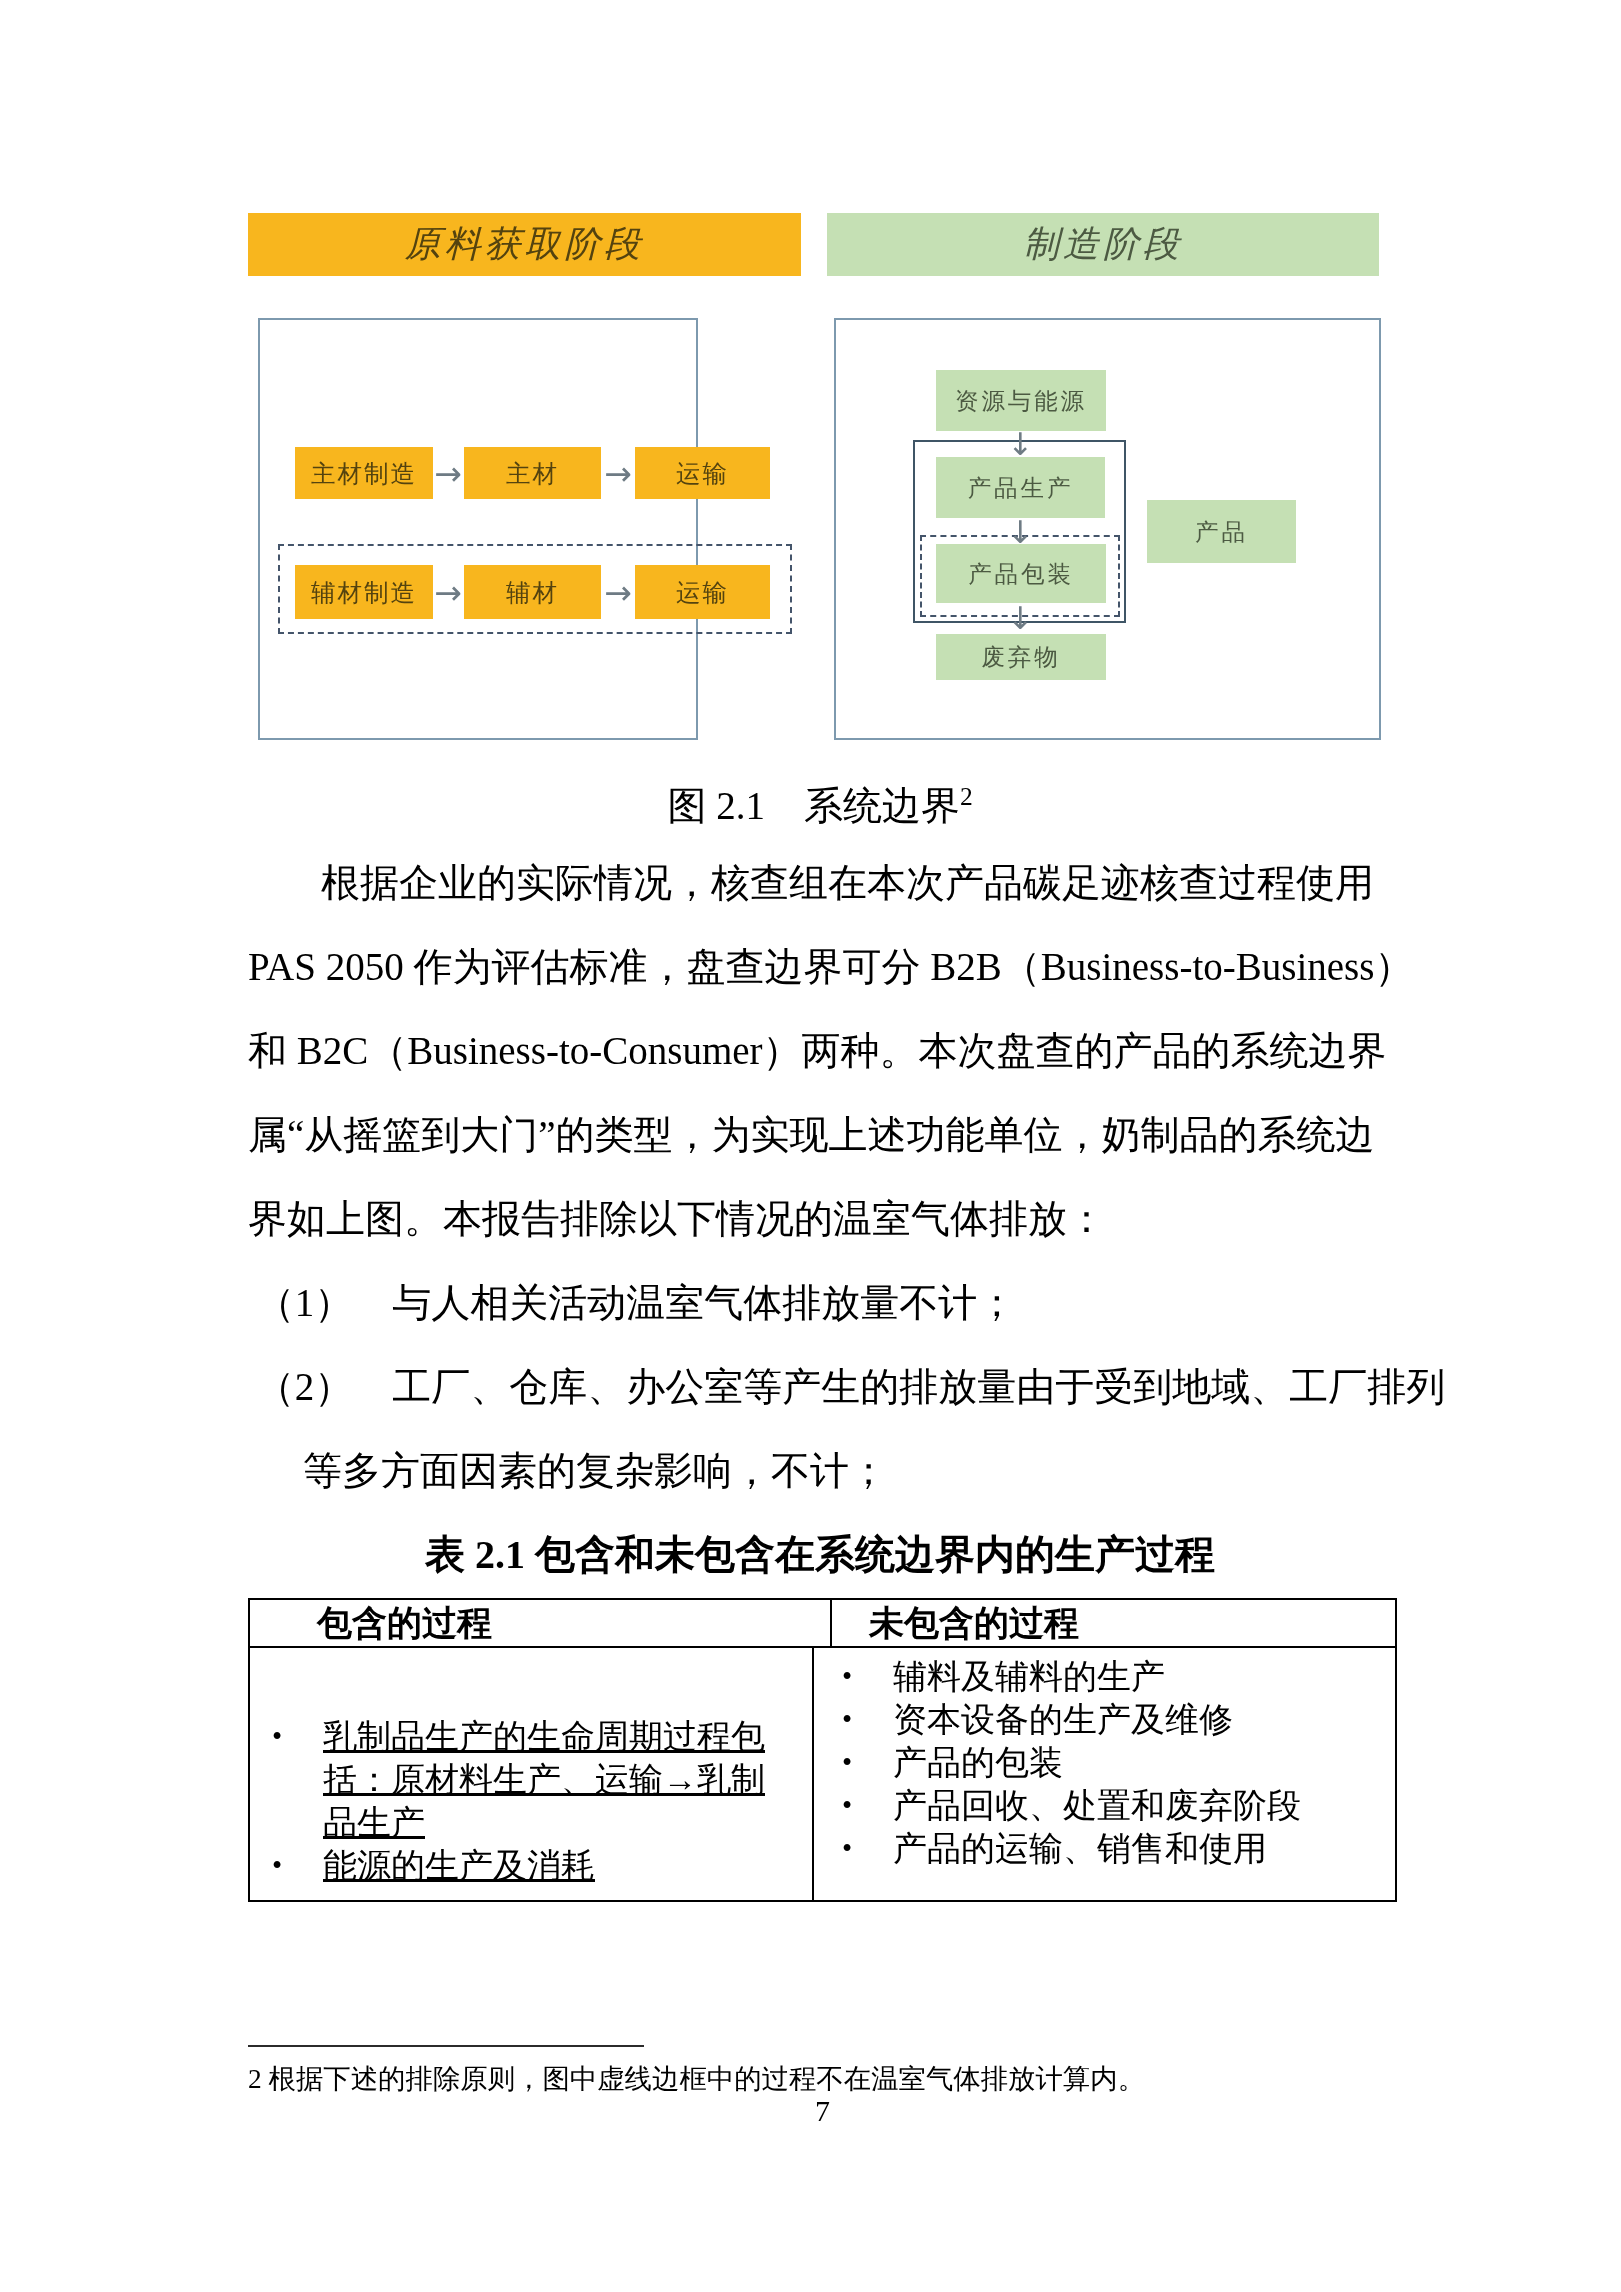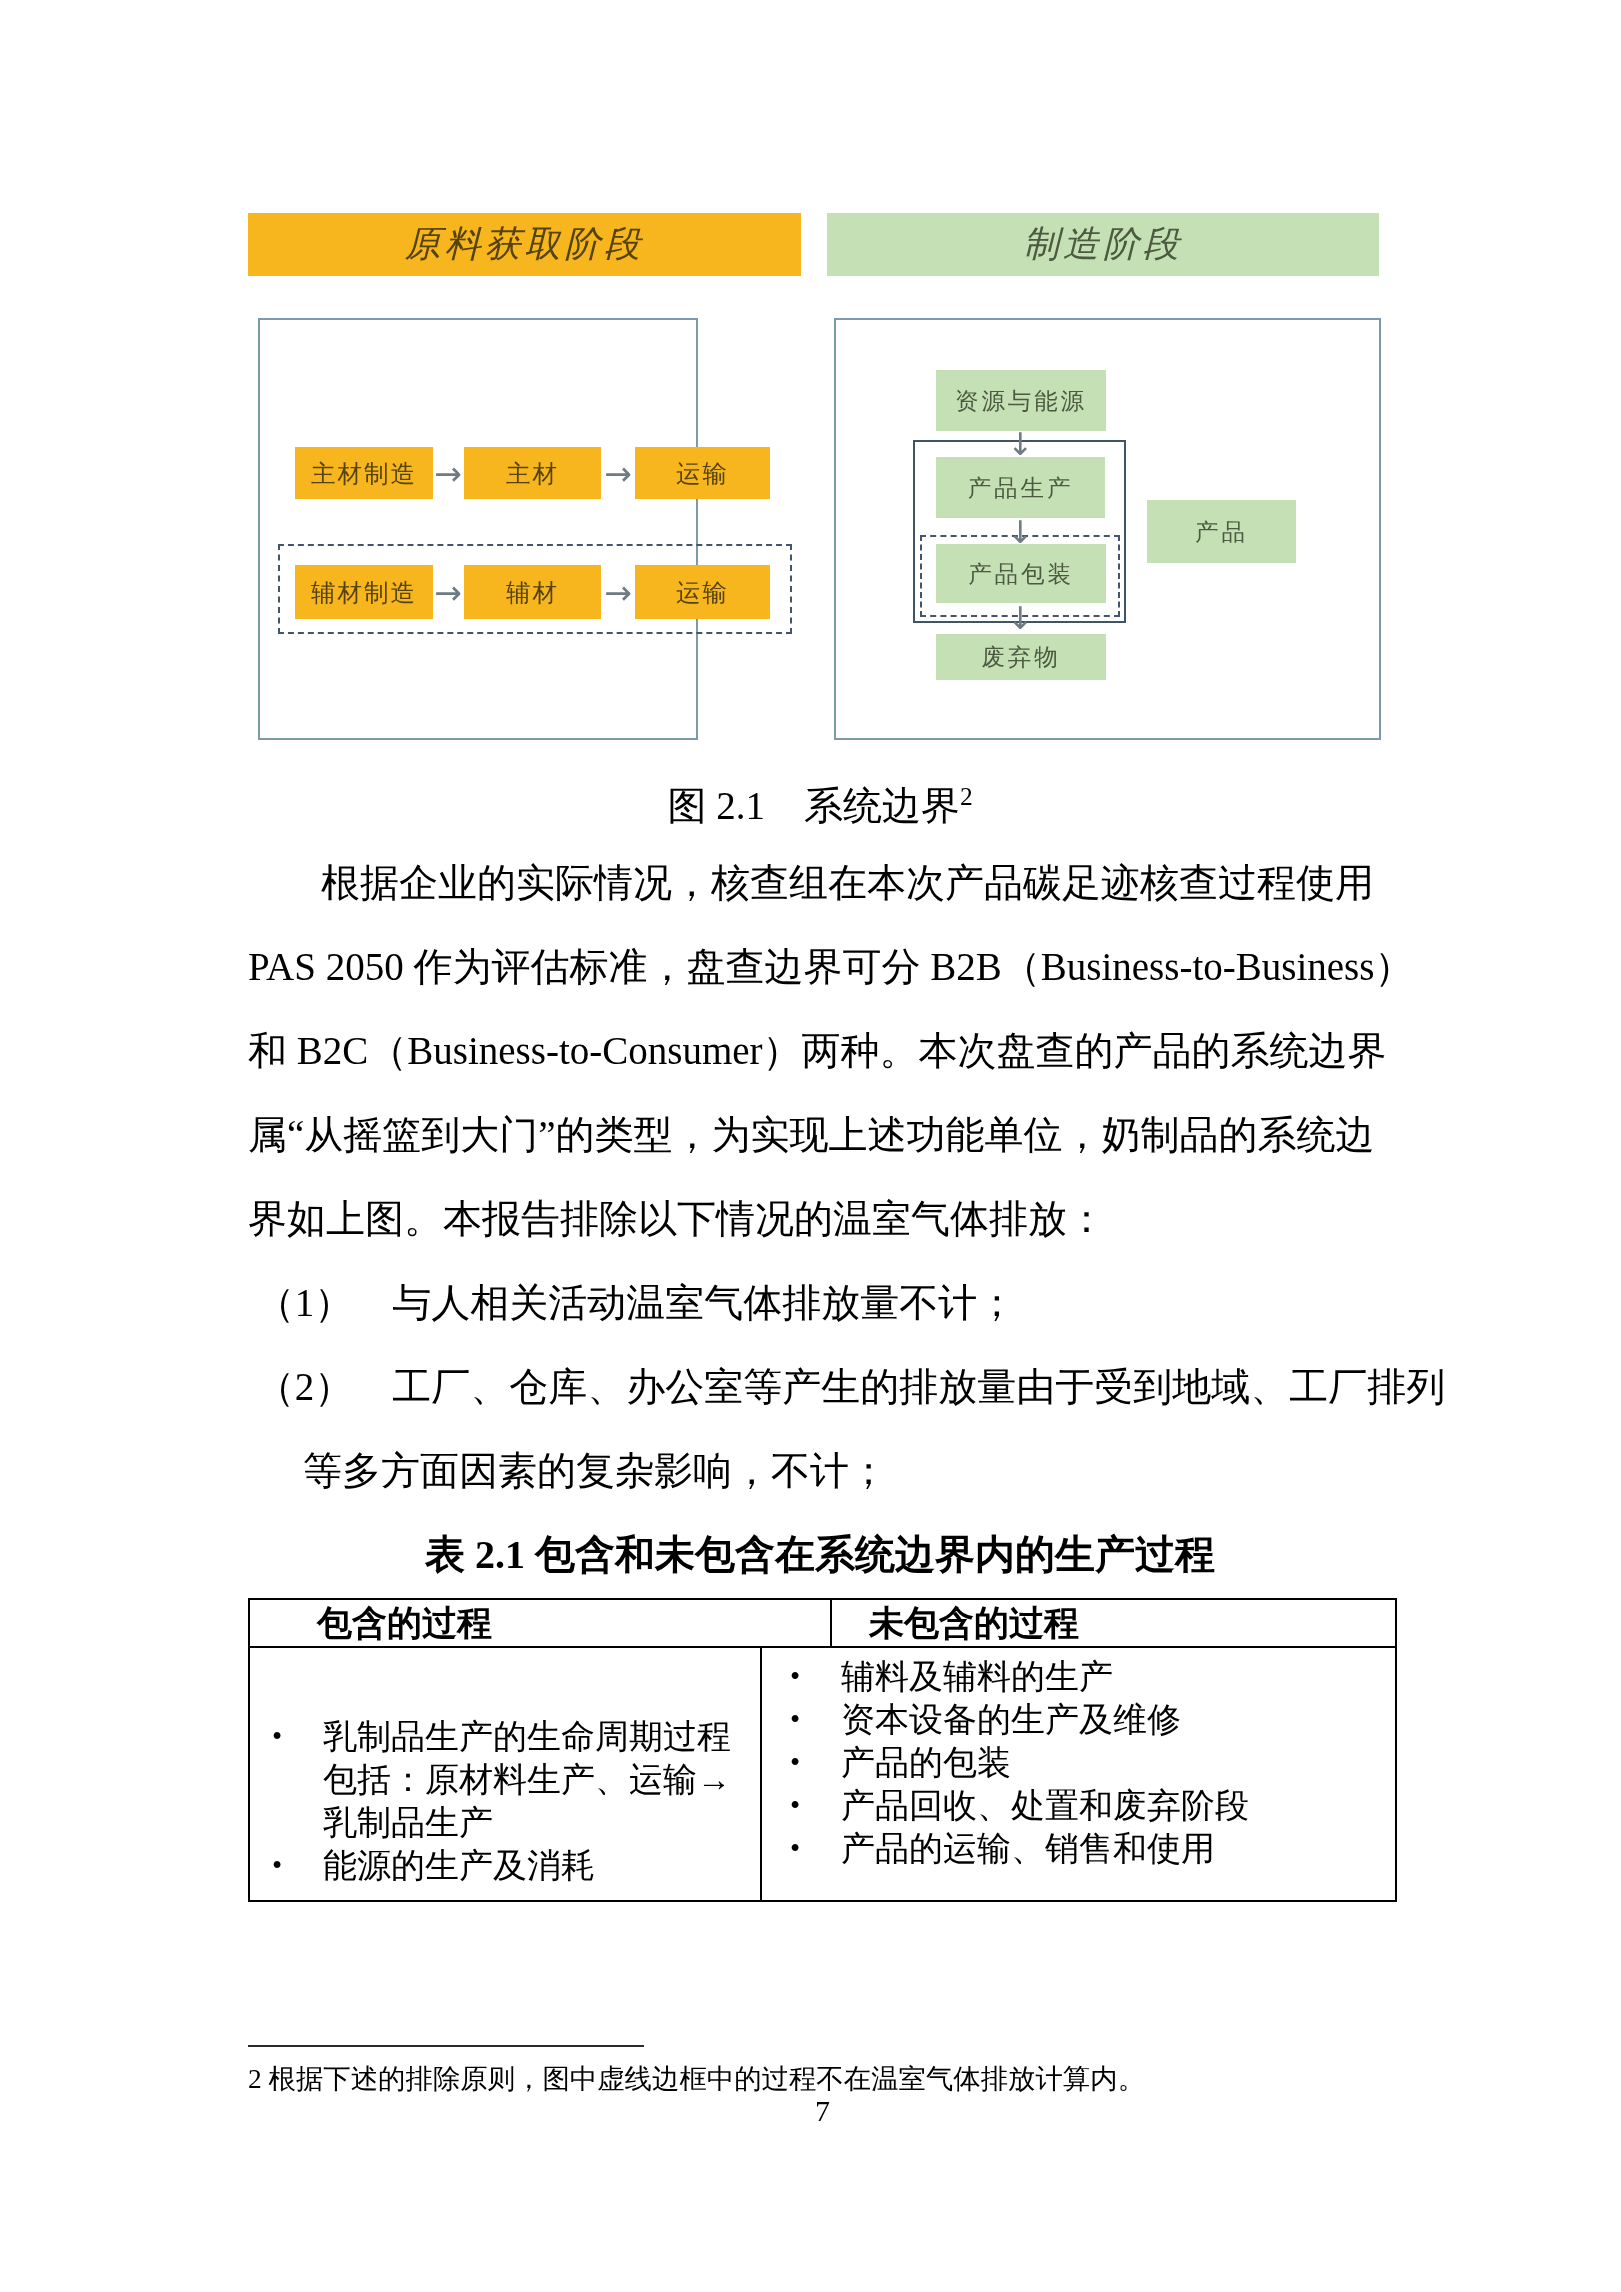--- a/index.html
+++ b/index.html
@@ -59,21 +59,21 @@
   .table-title{position:absolute;left:248px;top:1530px;width:1144px;height:49px;line-height:49px;
     text-align:center;font-weight:bold;font-size:40px;}
   .proc-table{position:absolute;left:248px;top:1598px;width:1149px;height:304px;
     border:2.9px solid #000;box-sizing:border-box;display:flex;flex-direction:column;background:#fff;}
   .thead{display:flex;height:46px;border-bottom:2.9px solid #000;box-sizing:content-box;flex:0 0 auto;}
   .th{display:flex;align-items:center;font-weight:bold;font-size:35px;box-sizing:border-box;}
   .th.c1{width:582px;border-right:2px solid #000;padding-left:67px;}
   .th.c2{flex:1;padding-left:37px;}
   .tbody{display:flex;flex:1;}
   .td{box-sizing:border-box;}
-  .td.c1{width:512px;border-right:2px solid #000;padding:63px 16px 0 69px;}
+  .td.c1{width:564px;border-right:2px solid #000;padding:63px 16px 0 69px;text-decoration:underline;}
   .td.c2{flex:1;padding:2.9px 9.8px 0 75px;}
   .td ul{margin:4px;padding:0;list-style:none;font-size:34px;}
   .td li{position:relative;line-height:43px;}
   .td li::before{content:"\2022";position:absolute;left:-51px;font-size:29px;}
 
   
   .fn-rule{position:absolute;left:248px;top:2045px;width:396px;border-top:2.9px solid #2b2b2b;height:0;}
   .footnote{position:absolute;left:248px;top:2060px;width:1144px;font-size:27.4px;line-height:39px;white-space:nowrap;}
   .page-num{position:absolute;left:248px;top:2094px;width:1149px;text-align:center;font-size:30px;}
 </style>

